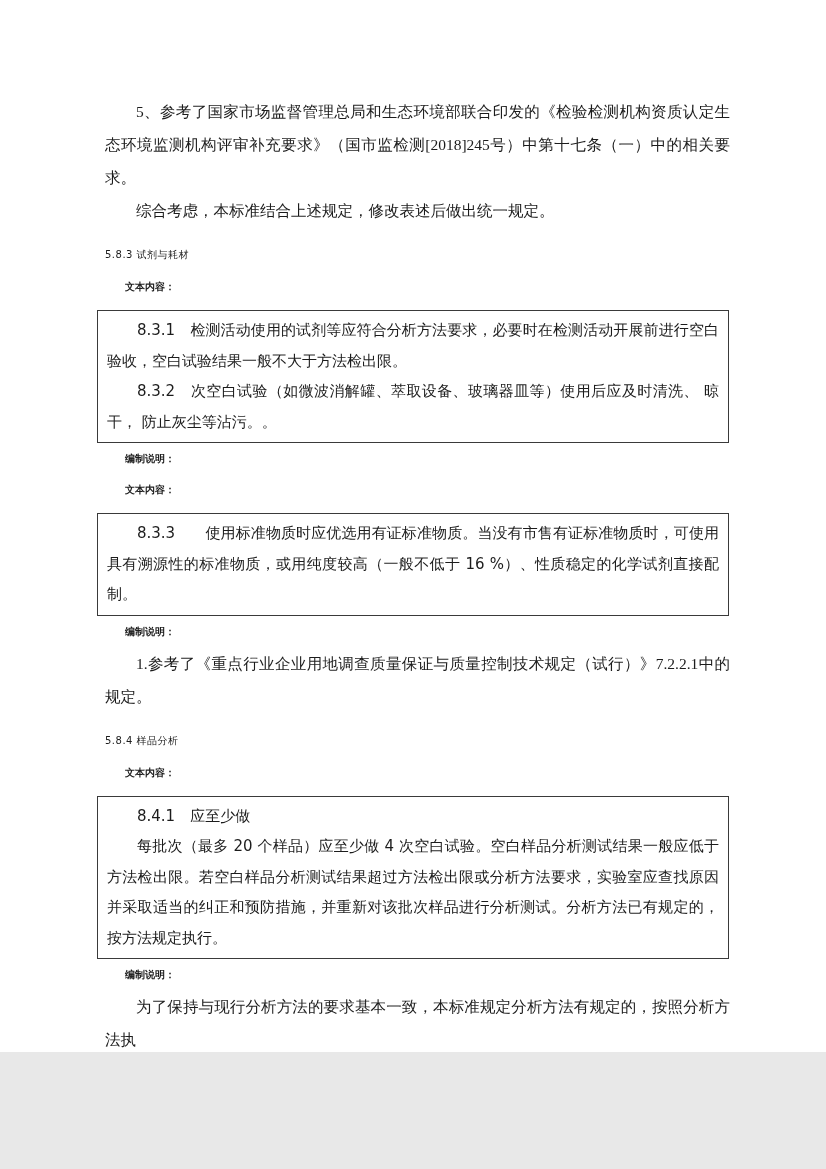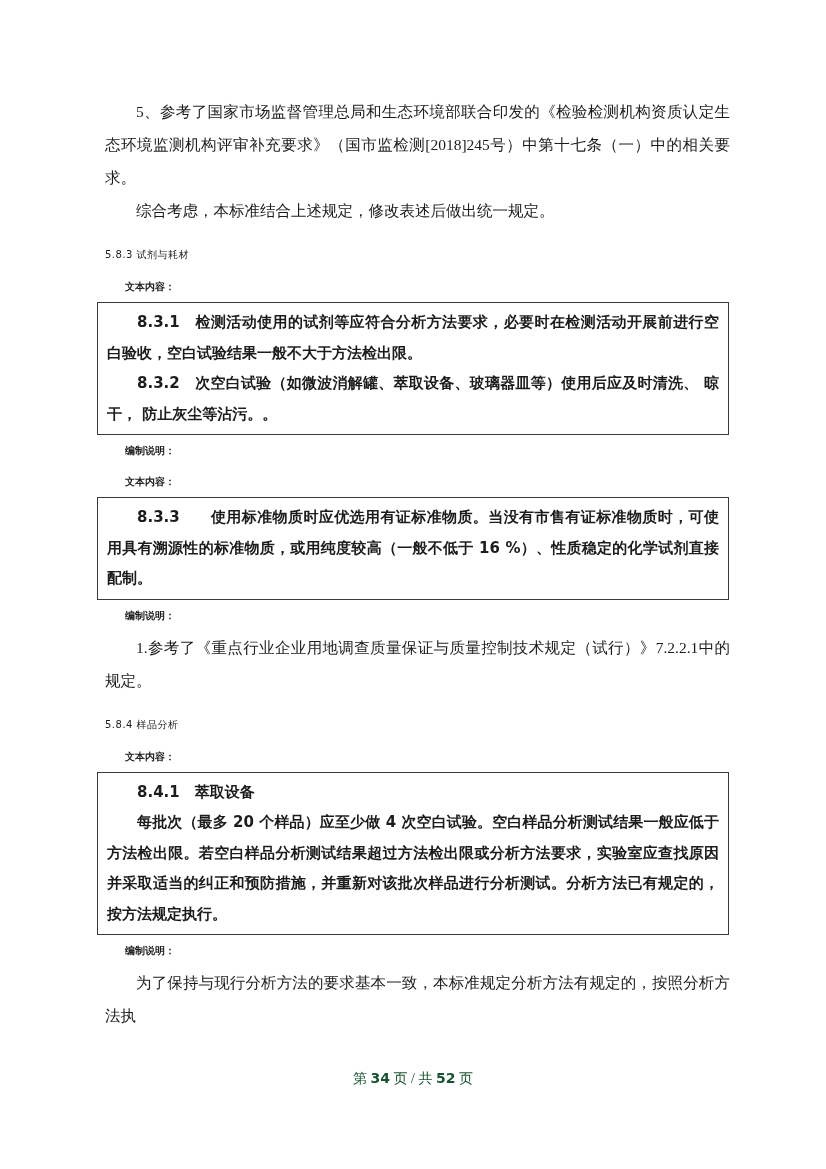--- a/index.html
+++ b/index.html
@@ -1,18 +1,18 @@
 <!DOCTYPE html>
 <html><head>
 <meta charset="utf-8">
 <style>
   html,body{margin:0;padding:0;background:#e8e8e8;}
   .page{
     position:relative;
-    width:826px;height:1169px;
+    width:826px;height:1052px;
     background:#ffffff;
     margin:0 auto;
     overflow:hidden;
     color:#1c1c1c;
     font-family:"Liberation Serif","DejaVu Serif",serif;
   }
   .content{
     position:absolute;
     left:105px;top:95px;
     width:625px;
@@ -50,21 +50,21 @@
     background:#ffffff;
   }
   .textbox p{
     margin:0;
     font-size:15px;
     line-height:30.5px;
     text-align:justify;
     text-indent:2em;
     font-family:"DejaVu Sans","Liberation Sans",sans-serif;
   }
-  .gap8{margin-top:0;font-weight:bold;}
+  .gap8{margin-top:8px;}
   .gap10{margin-top:10px;}
   .gap12{margin-top:12px;}
   .footer{
     position:absolute;
     left:0;right:0;
     top:1067px;
     text-align:center;
     font-size:14px;
     line-height:22px;
     font-family:"Liberation Serif","DejaVu Serif",serif;
@@ -99,21 +99,21 @@
       <p>8.3.3　　使用标准物质时应优选用有证标准物质。当没有市售有证标准物质时，可使用具有溯源性的标准物质，或用纯度较高（一般不低于 16 %）、性质稳定的化学试剂直接配制。</p>
     </div>
 
     <p class="label gap10">编制说明：</p>
     <p class="body">1.参考了《重点行业企业用地调查质量保证与质量控制技术规定（试行）》7.2.2.1中的规定。</p>
 
     <h3 class="section gap12">5.8.4  样品分析</h3>
 
     <p class="label gap8">文本内容：</p>
     <div class="textbox gap8">
-      <p>8.4.1　萃取设备</p>
+      <p>8.4.1　应至少做</p>
       <p>每批次（最多 20 个样品）应至少做 4 次空白试验。空白样品分析测试结果一般应低于方法检出限。若空白样品分析测试结果超过方法检出限或分析方法要求，实验室应查找原因并采取适当的纠正和预防措施，并重新对该批次样品进行分析测试。分析方法已有规定的，按方法规定执行。</p>
     </div>
 
     <p class="label gap10">编制说明：</p>
     <p class="body">为了保持与现行分析方法的要求基本一致，本标准规定分析方法有规定的，按照分析方法执</p>
 
   </div>
 
   <div class="footer">
     <span>第</span>

